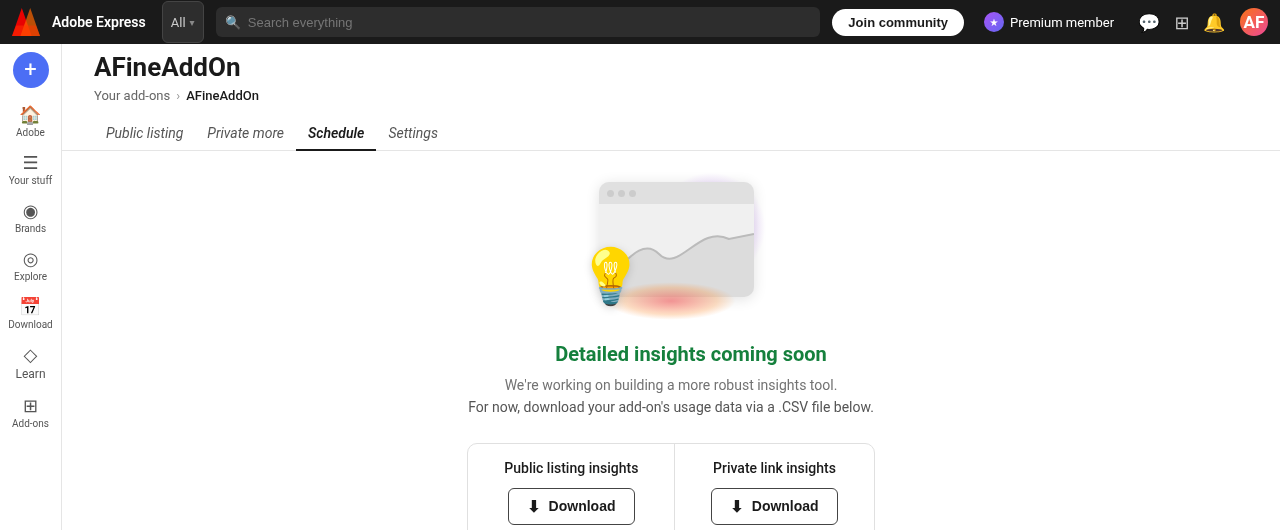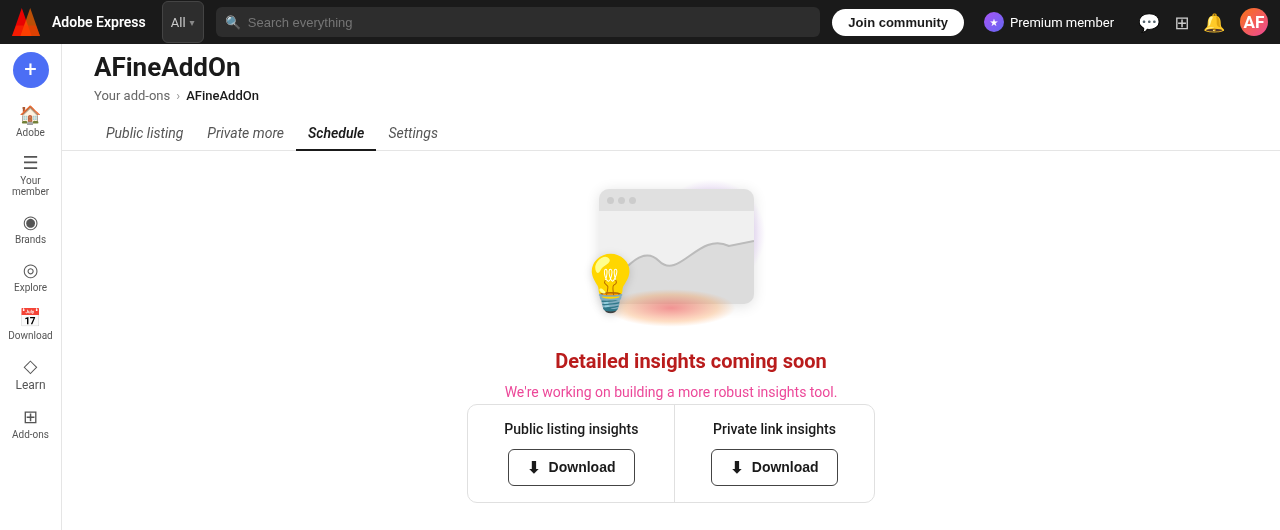--- a/index.html
+++ b/index.html
@@ -49,21 +49,21 @@
   <aside style="width:62px;background:#fff;border-right:1px solid #e5e5e5;display:flex;flex-direction:column;align-items:center;padding:8px 0;gap:2px;flex-shrink:0;">
     <div style="width:36px;height:36px;background:#4c6ef5;border-radius:50%;display:flex;align-items:center;justify-content:center;cursor:pointer;color:#fff;font-size:22px;margin-bottom:8px;line-height:1;">+</div>
 
     <div style="display:flex;flex-direction:column;align-items:center;gap:2px;padding:6px 4px;border-radius:6px;cursor:pointer;width:54px;">
       <span style="font-size:18px;color:#555;">🏠</span>
       <span style="font-size:10px;color:#555;">Adobe</span>
     </div>
 
     <div style="display:flex;flex-direction:column;align-items:center;gap:2px;padding:6px 4px;border-radius:6px;cursor:pointer;width:54px;">
       <span style="font-size:18px;color:#555;">☰</span>
-      <span style="font-size:10px;color:#555;text-align:center;">Your member</span>
+      <span style="font-size:10px;color:#555;text-align:center;">Your stuff</span>
     </div>
 
     <div style="display:flex;flex-direction:column;align-items:center;gap:2px;padding:6px 4px;border-radius:6px;cursor:pointer;width:54px;">
       <span style="font-size:18px;color:#555;">◉</span>
       <span style="font-size:10px;color:#555;">Brands</span>
     </div>
 
     <div style="display:flex;flex-direction:column;align-items:center;gap:2px;padding:6px 4px;border-radius:6px;cursor:pointer;width:54px;">
       <span style="font-size:18px;color:#555;">◎</span>
       <span style="font-size:10px;color:#555;">Explore</span>
@@ -130,23 +130,24 @@
               <path d="M0,80 C20,70 40,30 60,50 C80,70 100,20 130,35 L155,30" fill="none" stroke="#bbb" stroke-width="2"></path>
             </svg>
           </div>
         </div>
 
         <div style="position:absolute;bottom:2px;left:50%;transform:translateX(-50%);width:130px;height:38px;background:radial-gradient(ellipse,rgba(239,68,68,0.55) 0%,rgba(251,146,60,0.3) 50%,transparent 70%);border-radius:50%;"></div>
 
         <div style="position:absolute;bottom:18px;left:16px;font-size:54px;line-height:1;filter:drop-shadow(0 2px 4px rgba(0,0,0,0.15));">💡</div>
       </div>
 
-      <h2 style="font-size:20px;font-weight:700;color:#b91c1c;margin-bottom:8px;text-align:center;margin-left:40px;">Detailed insights coming soon</h2>
+      <h2 style="font-size:20px;font-weight:700;color:#15803d;margin-bottom:8px;text-align:center;margin-left:40px;">Detailed insights coming soon</h2>
 
-      <p style="font-size:14px;color:#ec4899;text-align:center;line-height:1.6;">We're working on building a more robust insights tool.</p>
+      <p style="font-size:14px;color:#737373;text-align:center;line-height:1.6;">We're working on building a more robust insights tool.</p>
+      <p style="font-size:14px;color:#555;text-align:center;line-height:1.6;margin-bottom:24px;">For now, download your add-on's usage data via a .CSV file below.</p>
 
       <div style="display:flex;border:1px solid #e0e0e0;border-radius:10px;overflow:hidden;">
         <div style="display:flex;flex-direction:column;align-items:center;padding:16px 36px;gap:12px;border-right:1px solid #e0e0e0;">
           <span style="font-size:14px;color:#1a1a1a;font-weight:500;">Public listing insights</span>
           <button style="display:flex;align-items:center;gap:8px;background:#fff;border:1.5px solid #444;border-radius:6px;padding:8px 18px;font-size:14px;font-weight:600;cursor:pointer;color:#1a1a1a;">
             <span style="font-size:16px;">⬇</span>
             <span>Download</span>
           </button>
         </div>
         <div style="display:flex;flex-direction:column;align-items:center;padding:16px 36px;gap:12px;">

